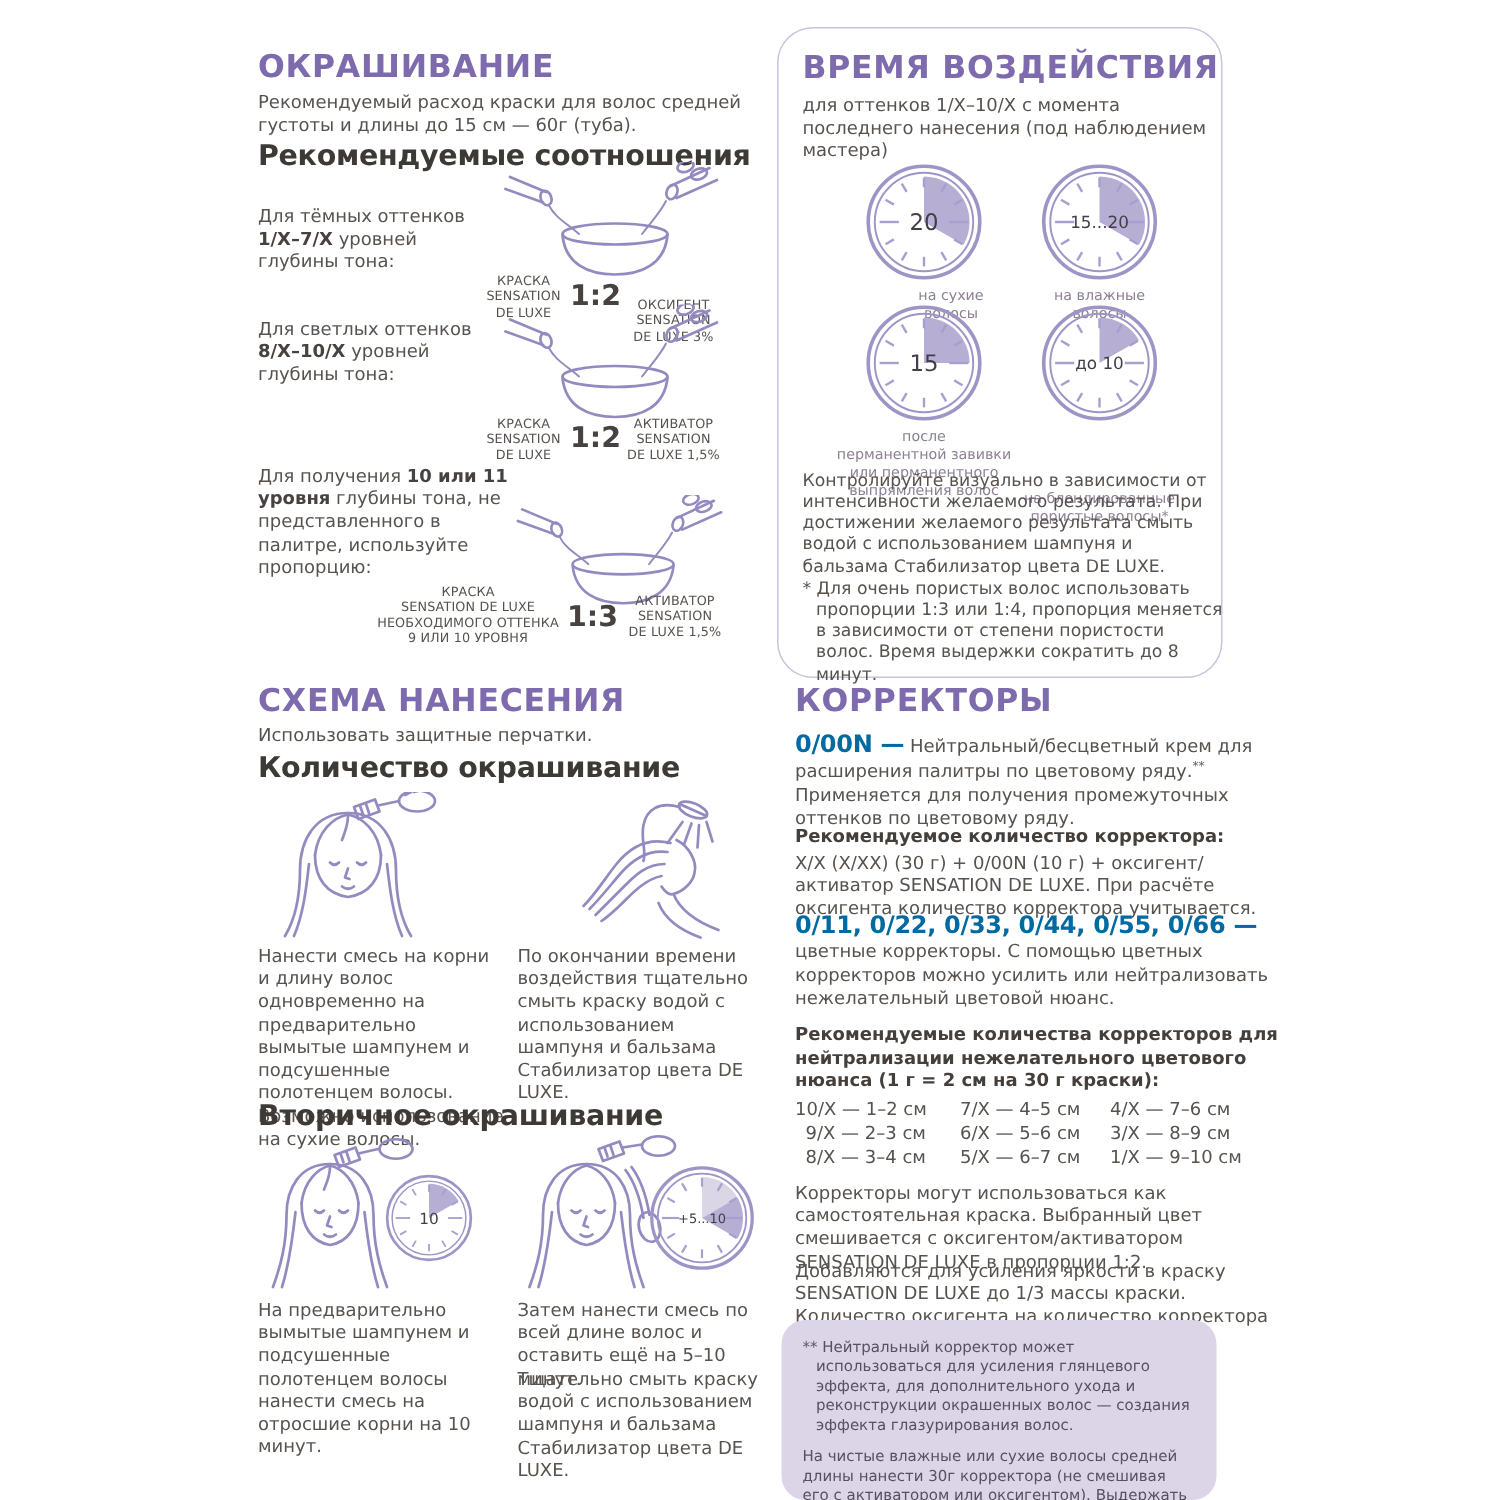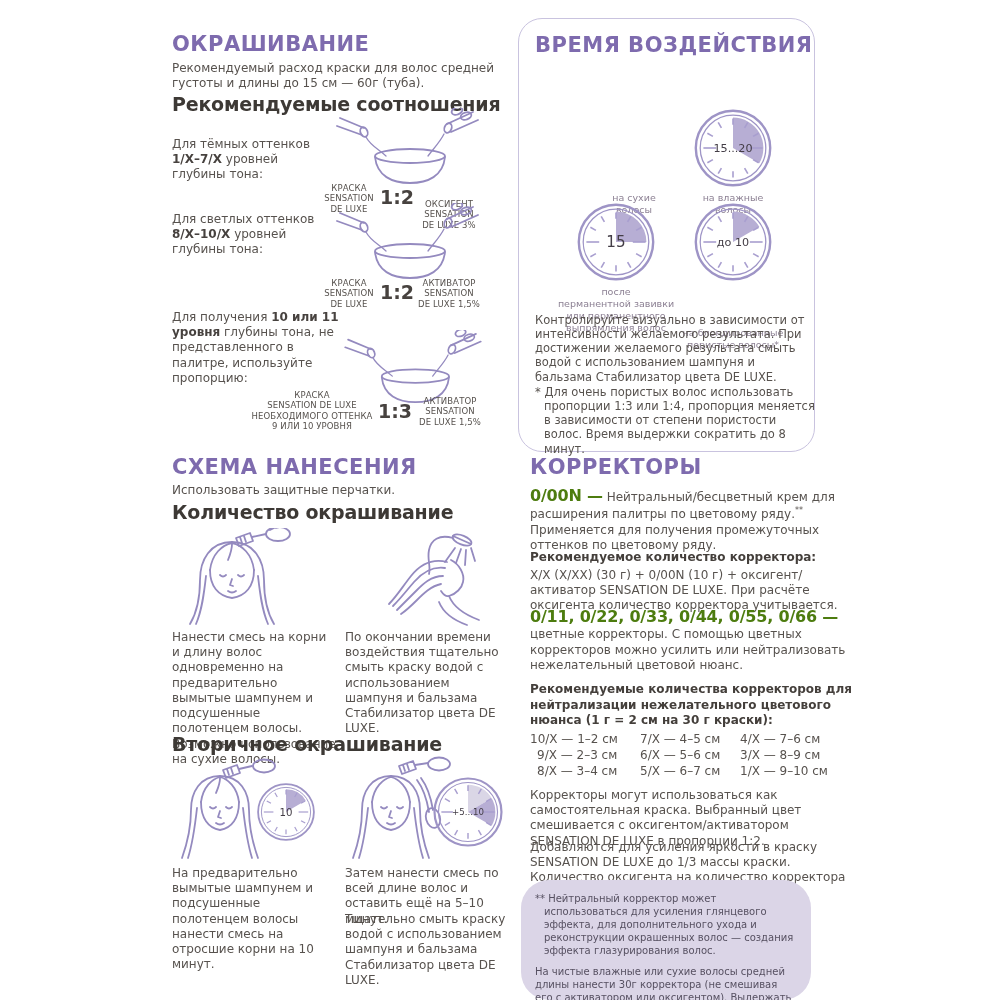--- a/index.html
+++ b/index.html
@@ -5,21 +5,21 @@
   html,body{margin:0;padding:0;background:#fff;}
   .page{position:relative;width:1000px;height:1000px;background:#fff;overflow:hidden;
         font-family:"DejaVu Sans",sans-serif;color:#57524e;}
   .abs{position:absolute;}
   .h1{font-size:21px;font-weight:700;color:#7e6bae;letter-spacing:.5px;}
   .h2{font-size:19px;font-weight:700;color:#3d3935;letter-spacing:-.2px;}
   .h3{font-size:12px;font-weight:700;color:#443f3b;line-height:1.3;}
   .body{font-size:12px;line-height:1.27;color:#57524e;}
   .mixlabel{font-size:8.5px;line-height:1.22;color:#57524e;text-align:center;white-space:pre-line;letter-spacing:.1px;}
   .ratio{font-size:19px;font-weight:600;color:#47423f;text-align:center;}
-  .bigcode{font-size:16px;font-weight:600;color:#4d7c0f;letter-spacing:-.2px;}
+  .bigcode{font-size:16px;font-weight:600;color:#0369a1;letter-spacing:-.2px;}
   .clockcap{font-size:9.5px;line-height:1.28;color:#8c8093;text-align:center;white-space:pre-line;}
   .roundbox{border:1.5px solid #c9c3df;border-radius:24px;}
   .notebox{background:#dbd5e7;border-radius:16px;}
   .notebox p{font-size:10px;line-height:1.3;color:#565061;margin:0 0 8px 0;}
   .hang{padding-left:9px;text-indent:-9px;}
   .ctable{display:grid;grid-template-columns:110px 100px 115px;row-gap:2px;font-size:12px;color:#57524e;}
   .ill{stroke:#948abf;fill:none;stroke-width:1.8;stroke-linecap:round;stroke-linejoin:round;}
   sup{font-size:8px;}
   b.inl{font-weight:700;color:#47423f;}
 </style>
@@ -89,21 +89,40 @@
 НЕОБХОДИМОГО ОТТЕНКА
 9 ИЛИ 10 УРОВНЯ</div>
     <div class="abs ratio" style="left:376px;top:400px;width:38px;">1:3</div>
     <div class="abs mixlabel" style="left:412px;top:396px;width:76px;">АКТИВАТОР
 SENSATION
 DE LUXE 1,5%</div>
   </section>
 
   <section class="abs roundbox" style="left:518px;top:18px;width:295px;height:432px;">
     <div class="abs h1" style="left:16px;top:14px;">ВРЕМЯ ВОЗДЕЙСТВИЯ</div>
-
+    <div class="abs body" style="left:16px;top:44px;width:272px;">для оттенков 1/X–10/X с момента последнего нанесения (под наблюдением мастера)</div>
+
+    <div class="abs" style="left:57px;top:89px;width:80px;height:80px;"><svg viewBox="-50 -50 100 100" width="100%" height="100%">
+          <path d="M0,0 L0.00,-38.00 A38,38 0 0 1 32.91,19.00 Z" fill="#b7aed4"></path>
+          <circle r="46.5" fill="none" stroke="#9e94c6" stroke-width="3"></circle>
+          <circle r="41" fill="none" stroke="#9e94c6" stroke-width="1.6"></circle>
+          <line x1="1.7757378587636622e-15" y1="-29" x2="2.2655965784226034e-15" y2="-37" stroke="#a89ecf" stroke-width="2"></line>
+          <line x1="14.500000000000004" y1="-25.11473670974872" x2="18.500000000000004" y2="-32.042939940024226" stroke="#a89ecf" stroke-width="2"></line>
+          <line x1="25.114736709748723" y1="-14.499999999999998" x2="32.04293994002423" y2="-18.499999999999996" stroke="#a89ecf" stroke-width="2"></line>
+          <line x1="21" y1="0" x2="37" y2="0" stroke="#a89ecf" stroke-width="2"></line>
+          <line x1="25.114736709748723" y1="14.499999999999998" x2="32.04293994002423" y2="18.499999999999996" stroke="#a89ecf" stroke-width="2"></line>
+          <line x1="14.500000000000004" y1="25.11473670974872" x2="18.500000000000004" y2="32.042939940024226" stroke="#a89ecf" stroke-width="2"></line>
+          <line x1="1.7757378587636622e-15" y1="29" x2="2.2655965784226034e-15" y2="37" stroke="#a89ecf" stroke-width="2"></line>
+          <line x1="-14.499999999999993" y1="25.114736709748723" x2="-18.499999999999993" y2="32.04293994002423" stroke="#a89ecf" stroke-width="2"></line>
+          <line x1="-25.114736709748723" y1="14.499999999999998" x2="-32.04293994002423" y2="18.499999999999996" stroke="#a89ecf" stroke-width="2"></line>
+          <line x1="-21" y1="2.5717582782094417e-15" x2="-37" y2="4.531193156845207e-15" stroke="#a89ecf" stroke-width="2"></line>
+          <line x1="-25.11473670974872" y1="-14.500000000000004" x2="-32.042939940024226" y2="-18.500000000000004" stroke="#a89ecf" stroke-width="2"></line>
+          <line x1="-14.500000000000012" y1="-25.114736709748712" x2="-18.500000000000018" y2="-32.04293994002422" stroke="#a89ecf" stroke-width="2"></line>
+          <text text-anchor="middle" dy="0.36em" font-size="19" fill="#433d46" font-family="&quot;DejaVu Sans&quot;, sans-serif">20</text>
+        </svg></div>
     <div class="abs" style="left:174px;top:89px;width:80px;height:80px;"><svg viewBox="-50 -50 100 100" width="100%" height="100%">
           <path d="M0,0 L0.00,-38.00 A38,38 0 0 1 32.91,19.00 Z" fill="#b7aed4"></path>
           <circle r="46.5" fill="none" stroke="#9e94c6" stroke-width="3"></circle>
           <circle r="41" fill="none" stroke="#9e94c6" stroke-width="1.6"></circle>
           <line x1="1.7757378587636622e-15" y1="-29" x2="2.2655965784226034e-15" y2="-37" stroke="#a89ecf" stroke-width="2"></line>
           <line x1="14.500000000000004" y1="-25.11473670974872" x2="18.500000000000004" y2="-32.042939940024226" stroke="#a89ecf" stroke-width="2"></line>
           <line x1="25.114736709748723" y1="-14.499999999999998" x2="32.04293994002423" y2="-18.499999999999996" stroke="#a89ecf" stroke-width="2"></line>
           <line x1="21" y1="0" x2="37" y2="0" stroke="#a89ecf" stroke-width="2"></line>
           <line x1="25.114736709748723" y1="14.499999999999998" x2="32.04293994002423" y2="18.499999999999996" stroke="#a89ecf" stroke-width="2"></line>
           <line x1="14.500000000000004" y1="25.11473670974872" x2="18.500000000000004" y2="32.042939940024226" stroke="#a89ecf" stroke-width="2"></line>
@@ -312,19 +331,19 @@
       <span>6/X — 5–6 см</span>
       <span>3/X — 8–9 см</span>
       <span style="padding-left:7px;">8/X — 3–4 см</span>
       <span>5/X — 6–7 см</span>
       <span>1/X — 9–10 см</span>
     </div>
 
     <div class="abs body" style="left:530px;top:788px;width:326px;">Корректоры могут использоваться как самостоятельная краска. Выбранный цвет смешивается с оксигентом/активатором SENSATION DE LUXE в пропорции 1:2.</div>
     <div class="abs body" style="left:530px;top:840px;width:330px;">Добавляются для усиления яркости в краску SENSATION DE LUXE до 1/3 массы краски. Количество оксигента на количество корректора рассчитывается.</div>
 
-    <div class="abs notebox" style="left:521px;top:880px;width:262px;height:96px;padding:12px 14px;border-radius:28px;">
+    <div class="abs notebox" style="left:521px;top:880px;width:262px;height:96px;padding:12px 14px;">
       <p class="hang">** Нейтральный корректор может использоваться для усиления глянцевого эффекта, для дополнительного ухода и реконструкции окрашенных волос — создания эффекта глазурирования волос.</p>
       <p>На чистые влажные или сухие волосы средней длины нанести 30г корректора (не смешивая его с активатором или оксигентом). Выдержать 20 минут. По окончании времени воздействия тщательно смыть краску водой с использованием шампуня и бальзама Стабилизатор цвета DE LUXE.</p>
     </div>
   </section>
 
 </div>
 
 </body></html>

